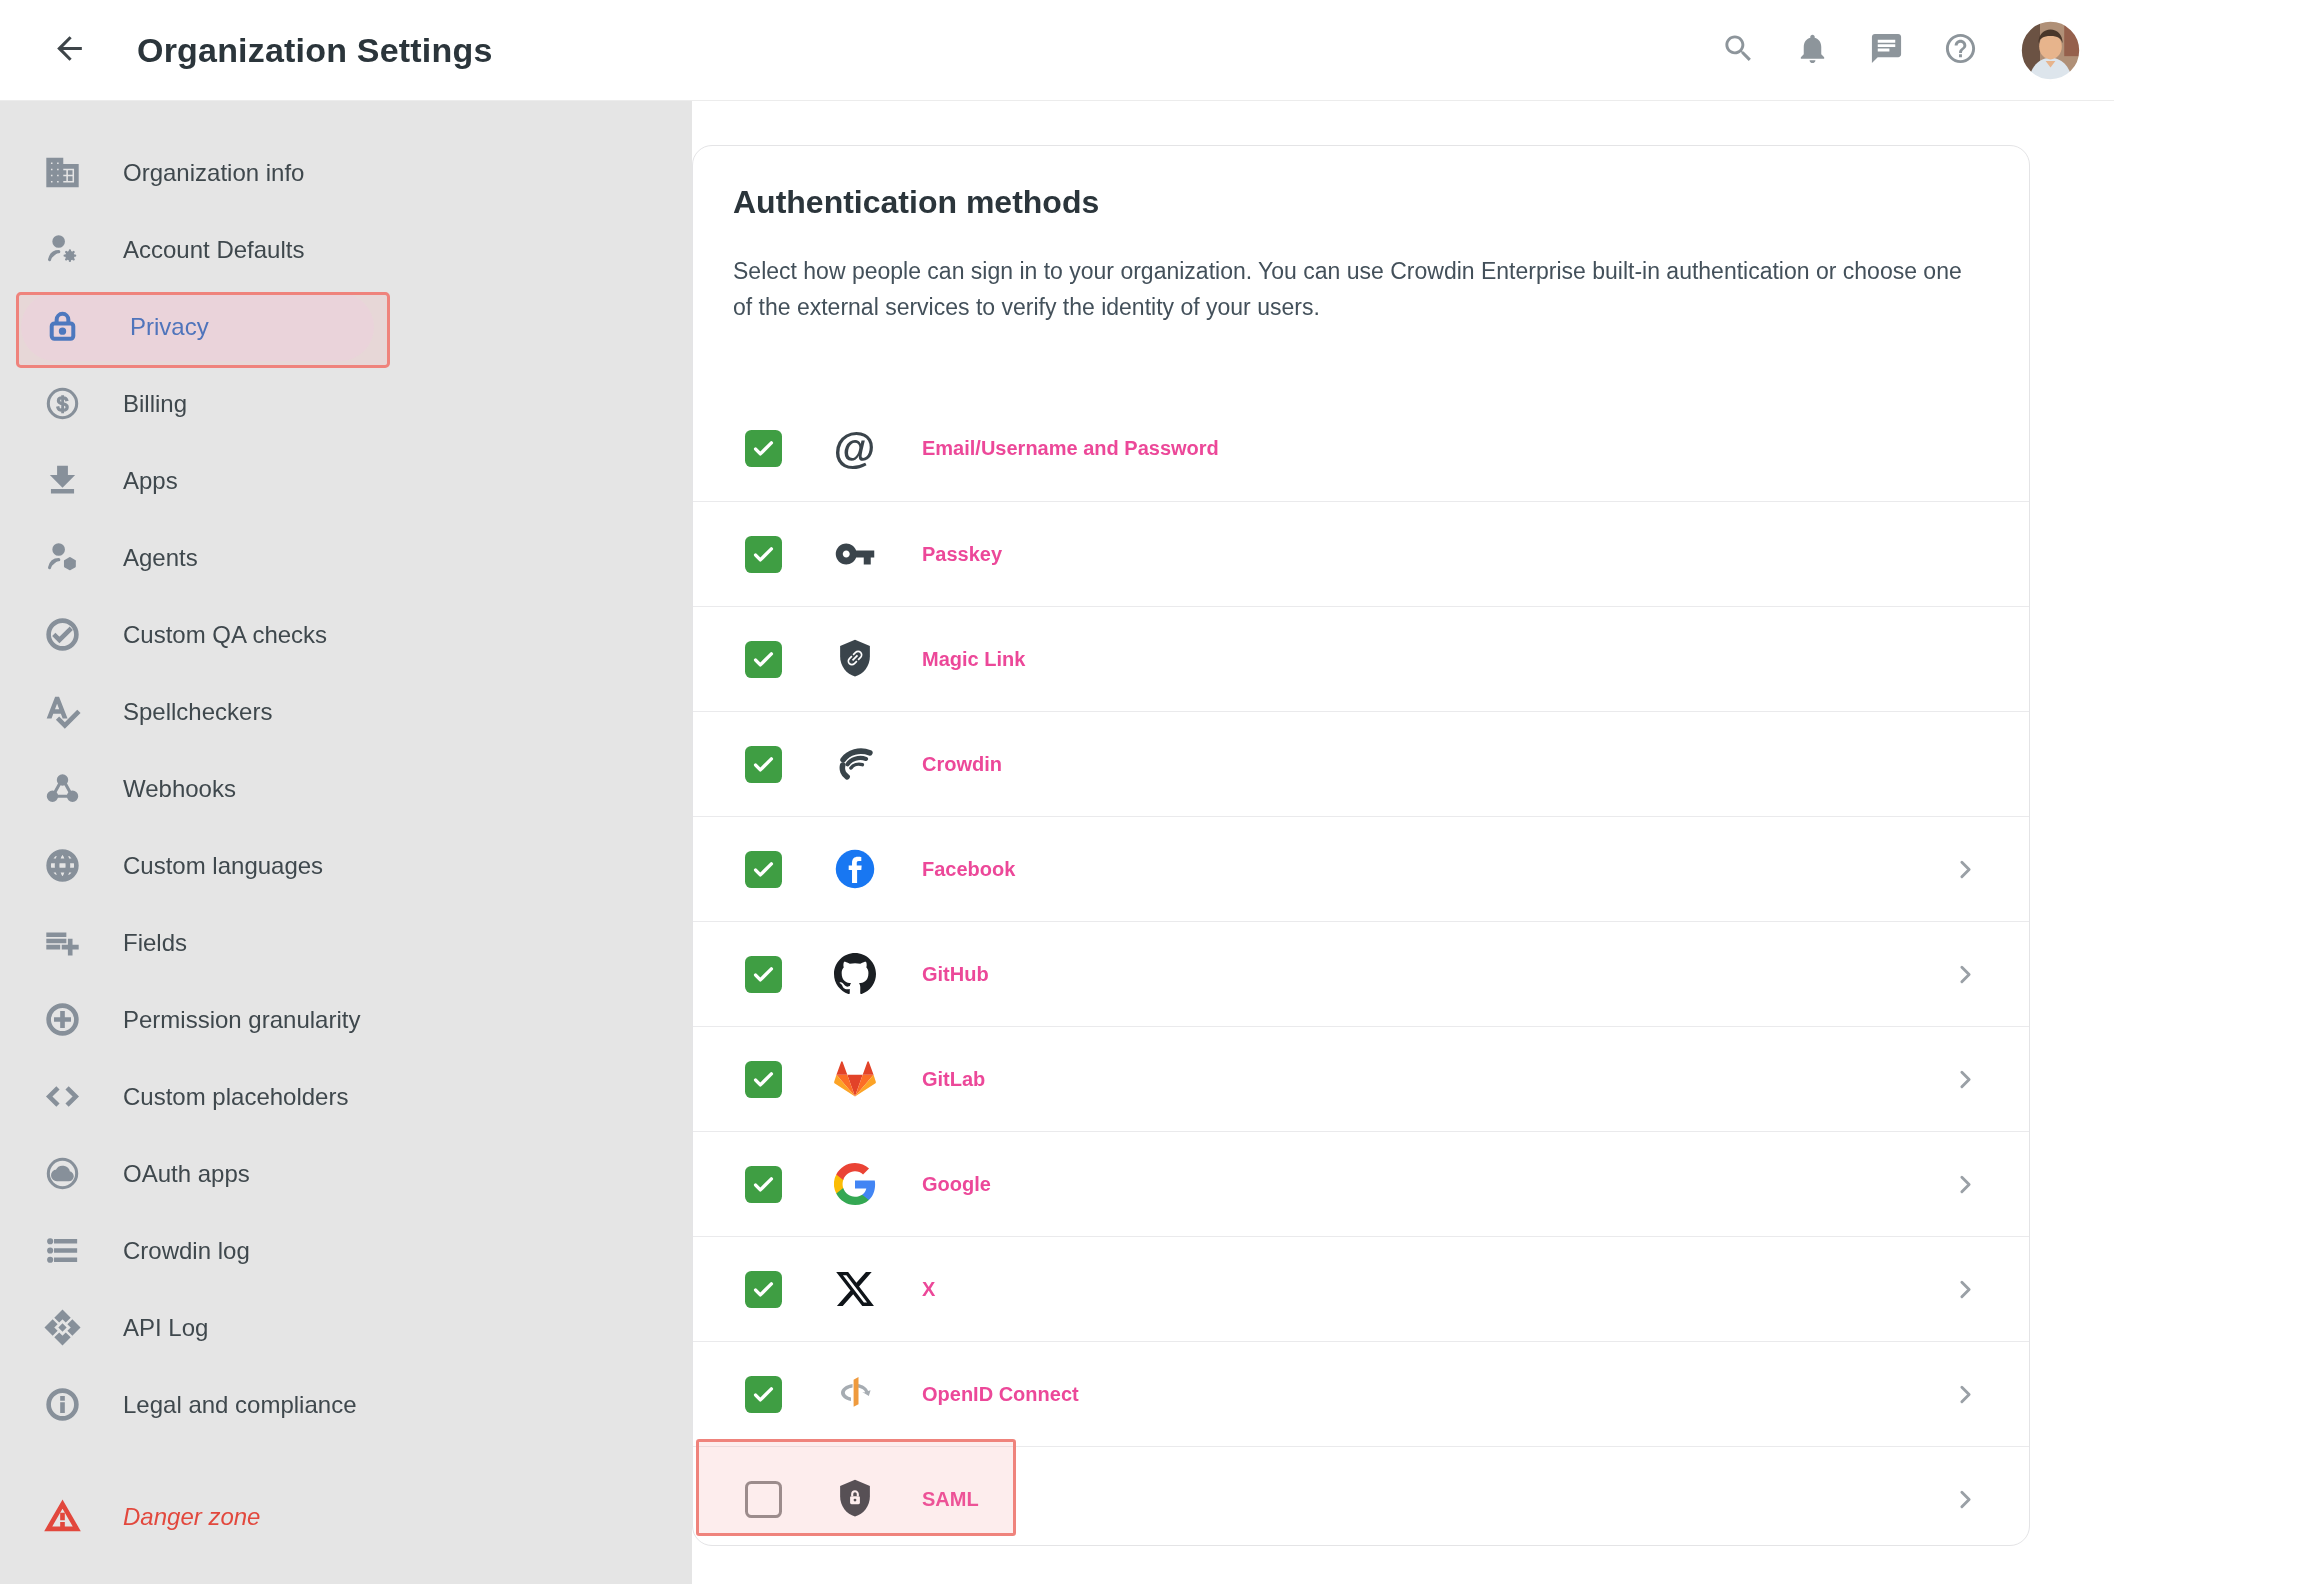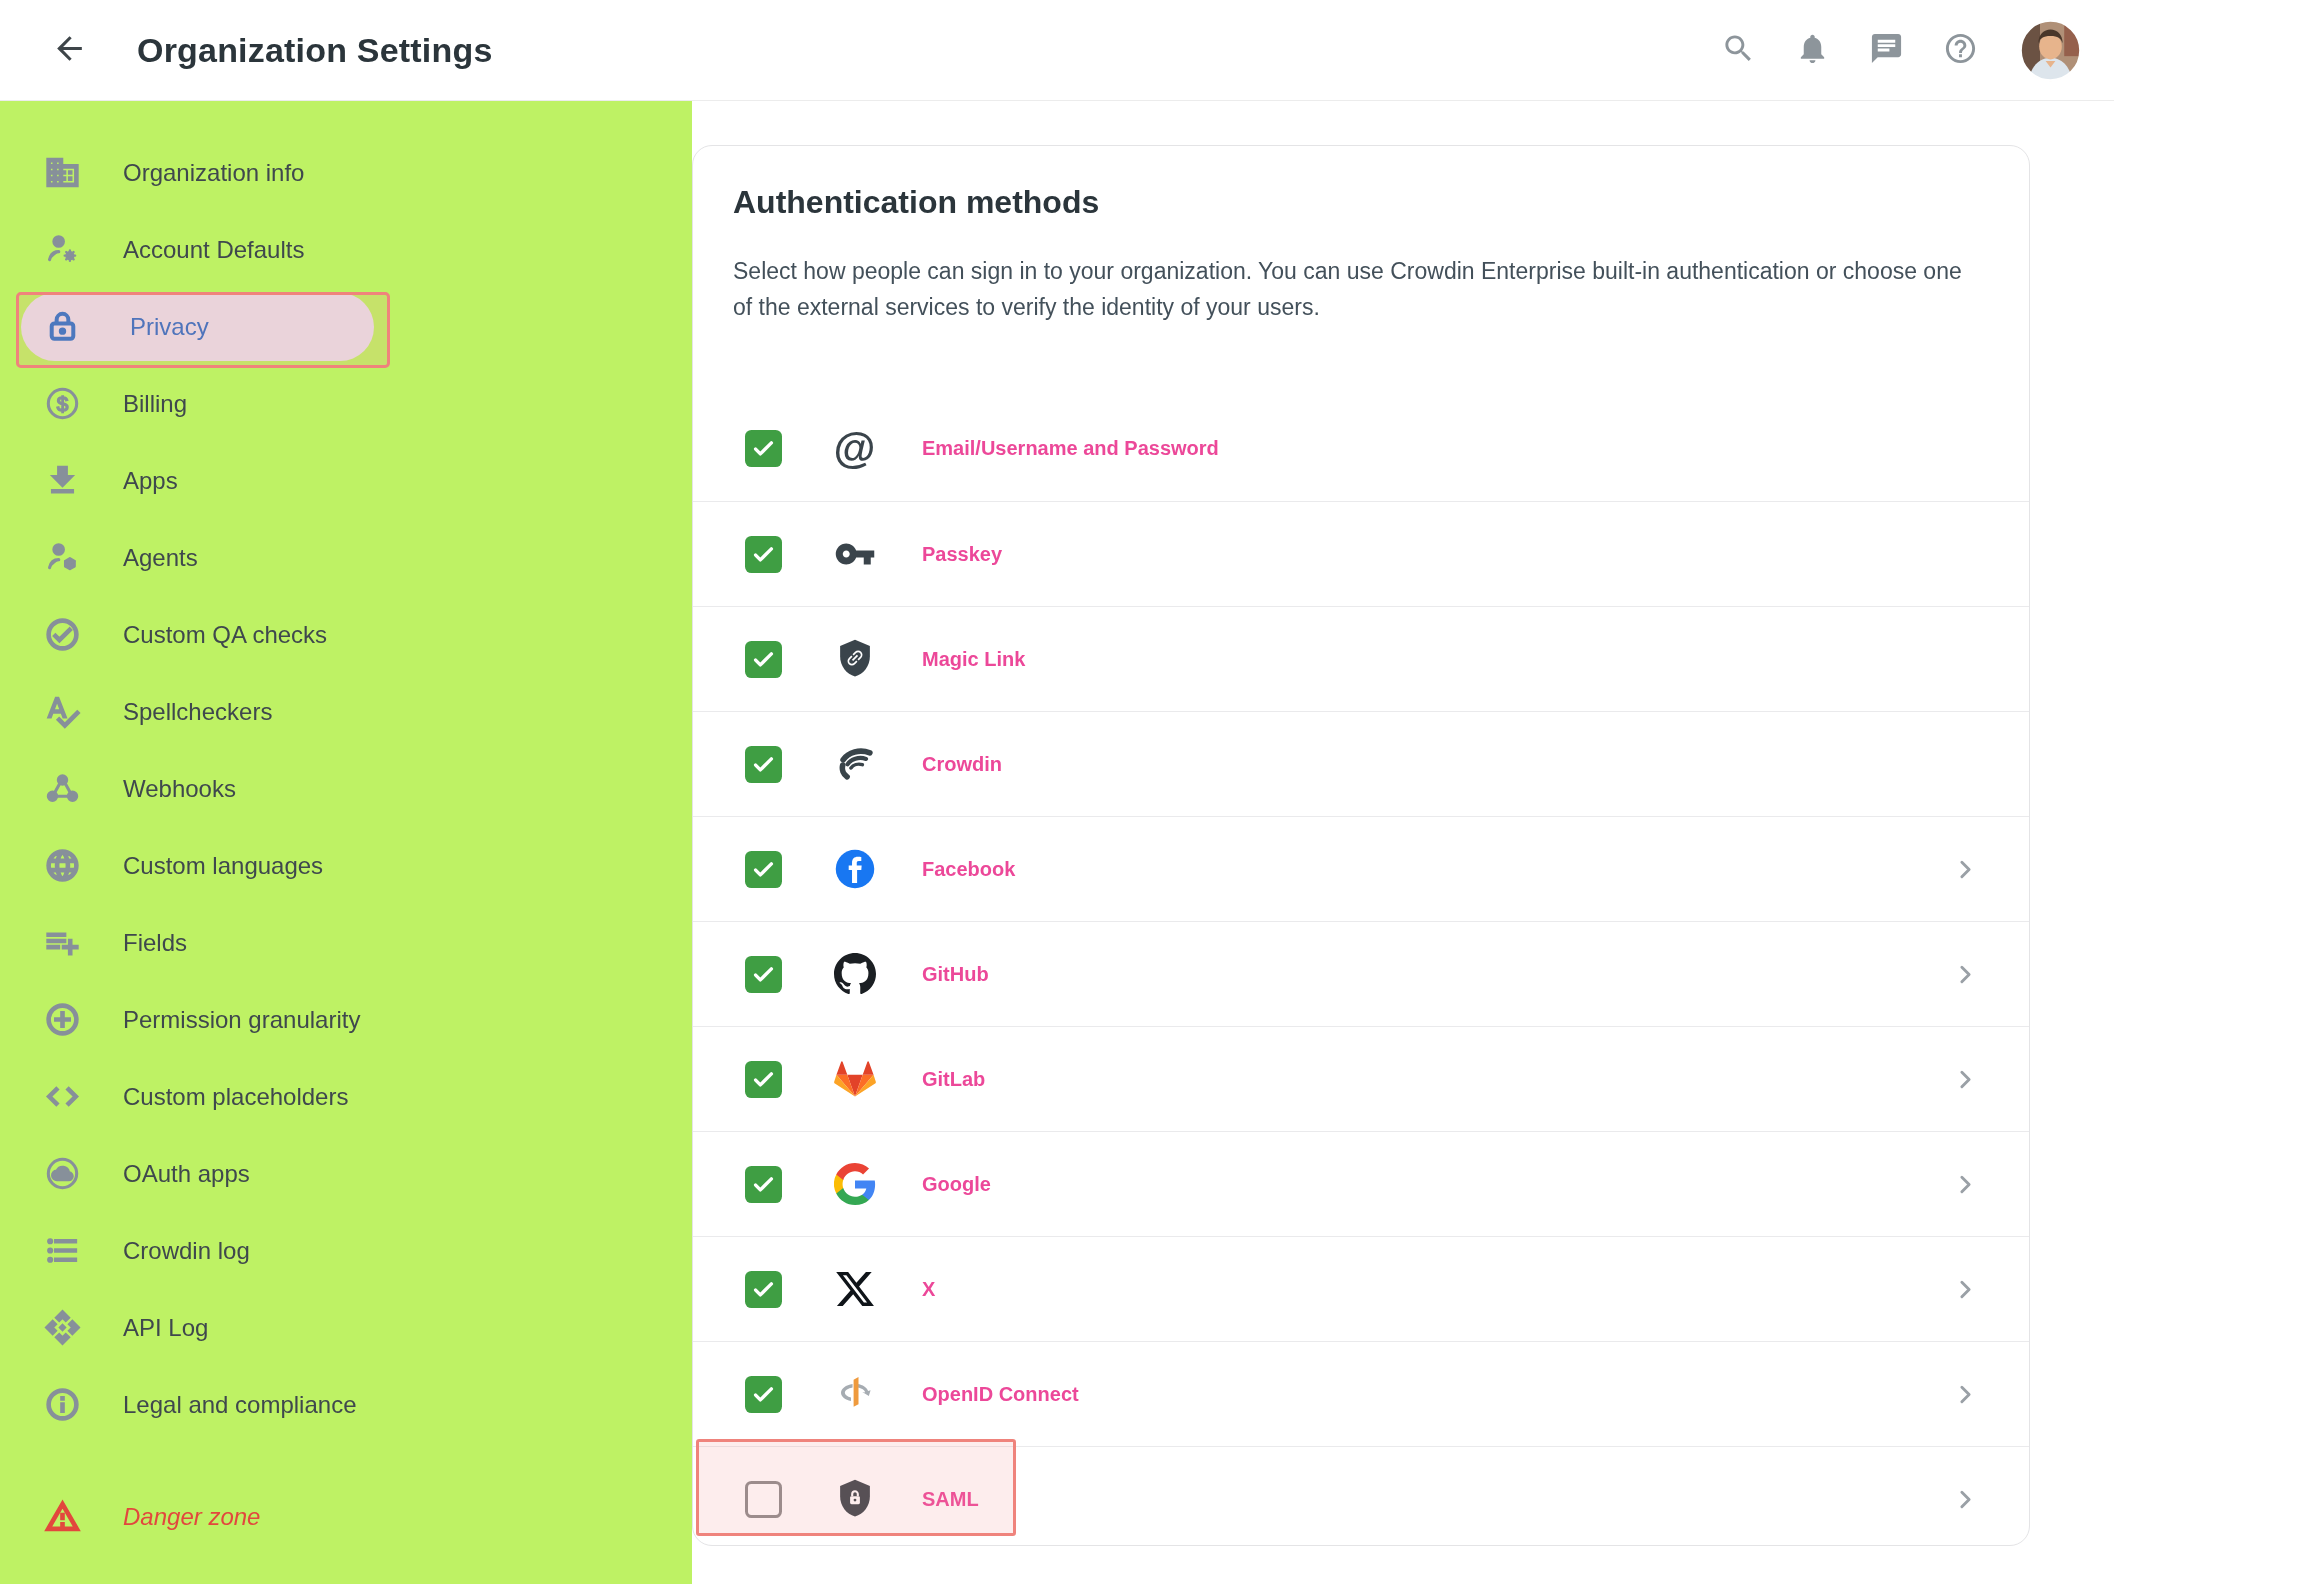--- a/index.html
+++ b/index.html
@@ -19,21 +19,21 @@
   .back-btn svg{width:37px;height:37px;fill:#3e4549;}
   .app-title{
     margin:0 0 0 47px;font-size:34px;font-weight:700;color:#2b353b;letter-spacing:0.2px;
   }
   .header-actions{margin-left:auto;display:flex;align-items:center;gap:34px;}
   .hdr-icon-btn{width:40px;height:40px;border:none;background:transparent;padding:0;cursor:pointer;display:flex;align-items:center;justify-content:center;}
   .hdr-icon-btn svg{width:35px;height:35px;fill:#8d959b;}
   .avatar-btn{width:64px;height:64px;border:none;background:transparent;padding:0;margin-left:4.8px;cursor:pointer;}
   .avatar-btn svg{width:63px;height:63px;display:block;}
   
-  .sidebar{position:absolute;top:101px;left:0;width:692px;bottom:0;background:#bef264;padding-top:33px;box-sizing:border-box;}
+  .sidebar{position:absolute;top:101px;left:0;width:692px;bottom:0;background:#e5e5e5;padding-top:33px;box-sizing:border-box;}
   .sidebar-item{
     position:relative;height:77px;display:flex;align-items:center;cursor:pointer;
   }
   .sidebar-item .pill{
     position:absolute;left:21px;top:4.8px;width:353px;height:68px;border-radius:34px;
     background:#e9e1e9;display:none;
   }
   .sidebar-item.selected .pill{display:block;}
   .sidebar-item .s-icon{position:relative;width:39px;height:39px;margin-left:43px;display:flex;align-items:center;justify-content:center;flex:none;}
   .sidebar-item .s-icon svg{width:37px;height:37px;fill:#87909a;stroke:#87909a;}

